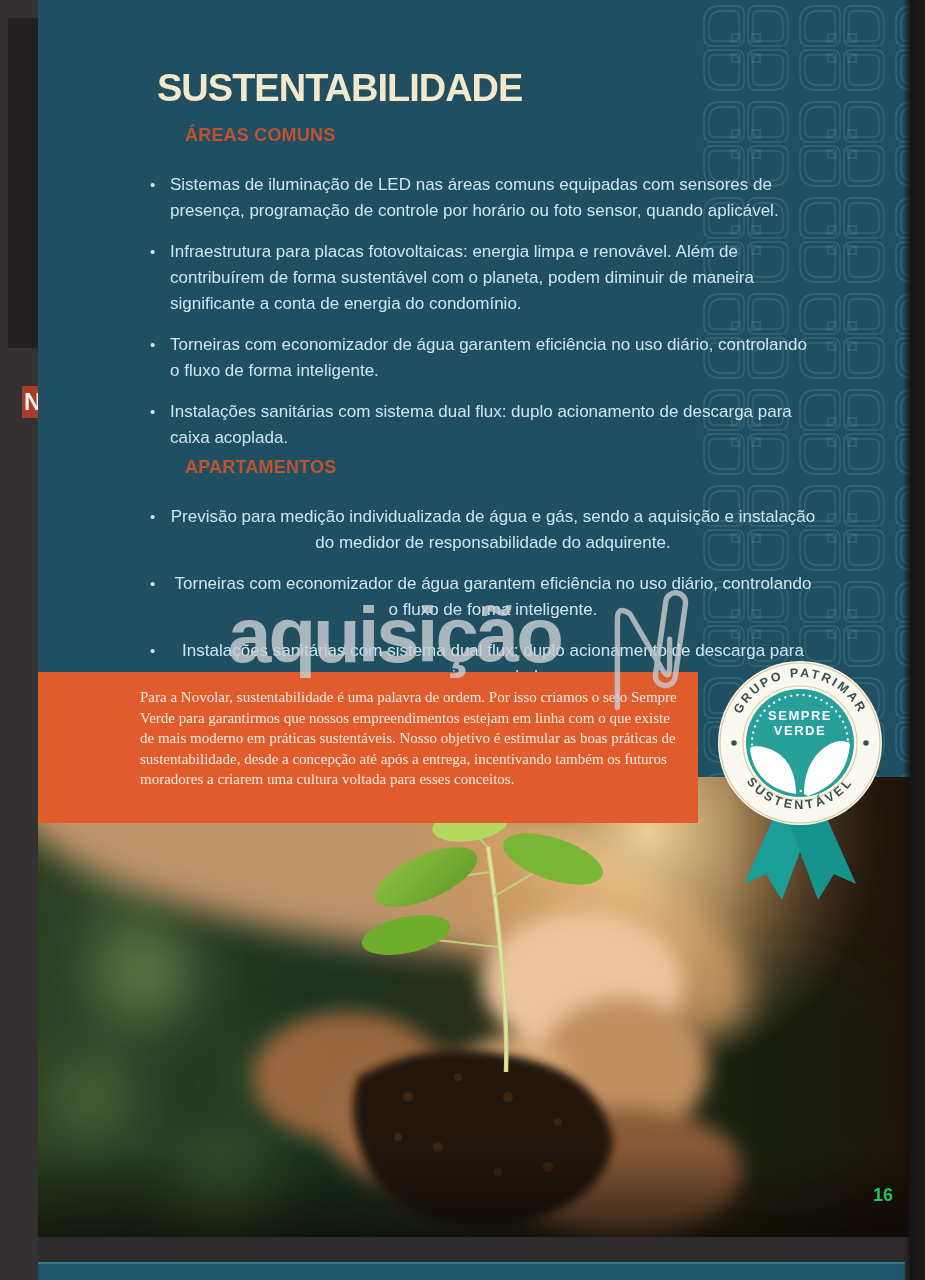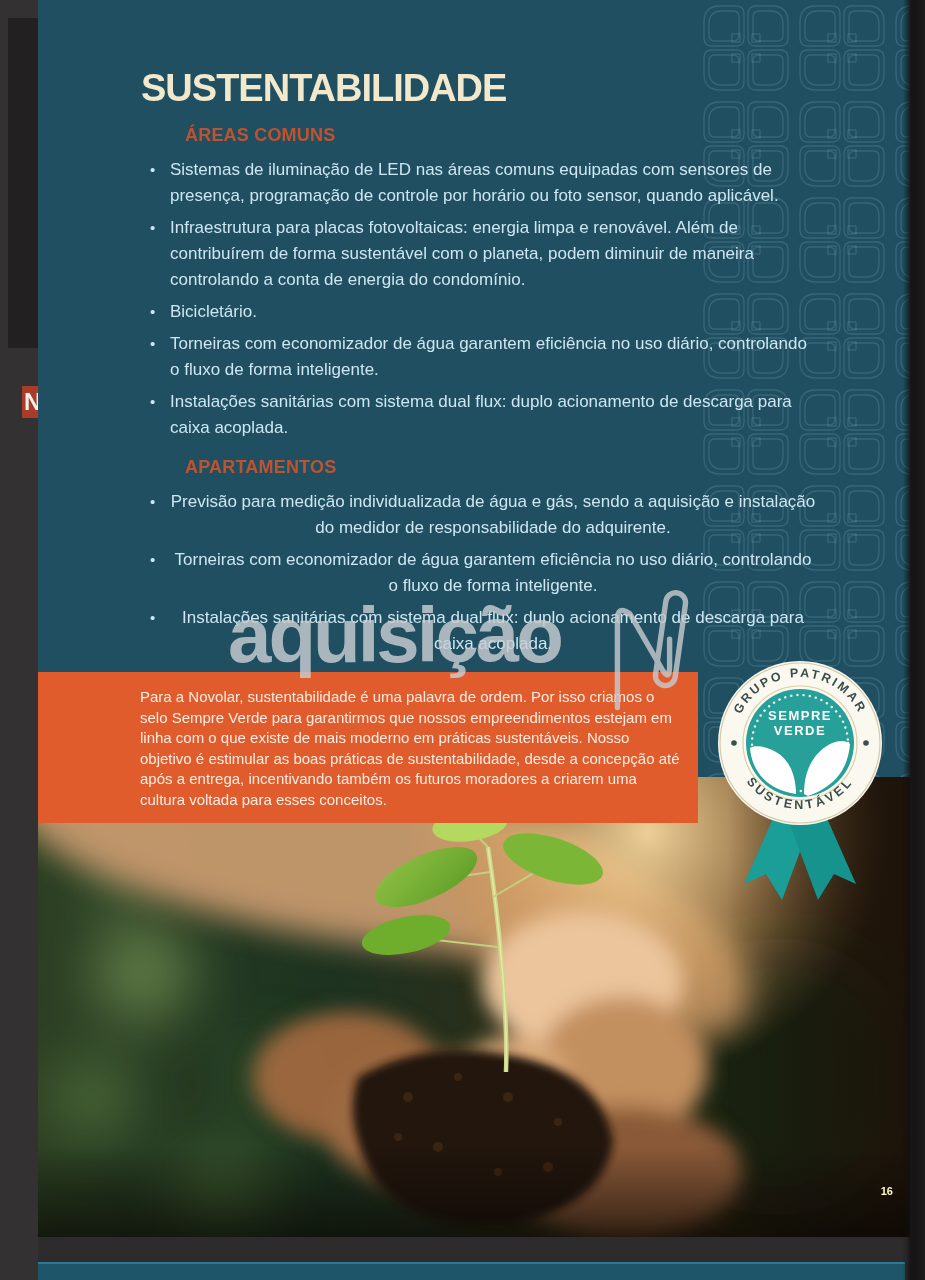--- a/index.html
+++ b/index.html
@@ -13,37 +13,37 @@
   .prev-logo{position:absolute;left:22px;top:386px;width:22px;height:32px;background:#a73c28;overflow:hidden;z-index:2;}
   .prev-logo span{position:absolute;left:2px;top:2px;color:#f3efe9;font-weight:bold;font-size:24px;line-height:28px;}
   .edge-shadow{position:absolute;left:903px;top:0;width:22px;height:1280px;z-index:99;
     background:linear-gradient(90deg, rgba(18,16,17,0) 0%, rgba(18,16,17,.85) 35%, #171516 60%, #1d1b1c 100%);}
   .page-gap{position:absolute;left:38px;top:1237px;width:867px;height:25px;background:#2e2b2c;z-index:3;}
   .next-page-strip{position:absolute;left:38px;top:1262px;width:867px;height:18px;background:#1e5569;border-top:2px solid #2e7a93;z-index:4;}
   .next-page-strip svg{position:absolute;right:45px;top:0;opacity:.5;}
   
   .page{position:absolute;left:38px;top:0;width:872px;height:1237px;background:#1f4f61;z-index:5;overflow:hidden;}
   .pattern-layer{position:absolute;right:0;top:0;z-index:1;}
-  .title{position:absolute;left:103px;top:66px;font-size:38px;line-height:44px;font-weight:bold;letter-spacing:-1px;color:#f2e8cb;z-index:5;}
+  .title{position:absolute;left:119px;top:66px;font-size:38px;line-height:44px;font-weight:bold;letter-spacing:-1px;color:#f2e8cb;z-index:5;}
   .sec-head{position:absolute;left:103px;font-size:18px;line-height:22px;font-weight:bold;color:#c0532f;letter-spacing:.2px;z-index:5;margin-left:44px;}
   .sec-head.h1{top:124px;}
   .sec-head.h2{top:456px;}
   .blist{position:absolute;left:110px;width:668px;z-index:5;color:#cde6f1;}
   .blist.l1{top:157px;}
   .blist.l2{top:489px;text-align:center;}
-  .bitem{position:relative;padding-left:22px;margin-bottom:6px;font-size:17px;line-height:26px;}
+  .bitem{position:relative;padding-left:22px;margin-bottom:6px;font-size:17px;line-height:26px;margin-top:15px;}
   .bitem::before{content:"•";position:absolute;left:2px;top:0;font-size:15px;color:#cde6f1;}
   
   .hbox{position:absolute;left:0;top:672px;width:660px;height:151px;background:#e15c2d;z-index:20;}
-  .hbox .htext{position:absolute;left:102px;top:15px;width:540px;font-size:15px;line-height:20.6px;color:#f9ece2;}
+  .hbox .htext{position:absolute;left:102px;top:15px;width:540px;font-size:15px;line-height:20.6px;color:#f9ece2;font-family:Liberation Serif, serif;}
   
   .seal{position:absolute;left:652px;top:648px;width:220px;height:260px;z-index:30;}
   
   .photo{position:absolute;left:0;top:777px;width:872px;height:460px;z-index:15;}
-  .page-number{position:absolute;right:17px;top:1185px;z-index:35;color:#fef9c3;font-size:11px;font-weight:bold;}
+  .page-number{position:absolute;right:17px;top:1185px;z-index:35;color:#22c55e;font-size:18px;font-weight:bold;}
   
   .wm-text{position:absolute;left:190px;top:596px;z-index:40;font-size:78px;line-height:78px;font-weight:bold;letter-spacing:-3px;color:rgba(201,205,210,.82);}
   .wm-logo{position:absolute;left:565px;top:583px;z-index:40;opacity:.82;}
 </style>
 </head>
 <body>
 
 <div class="prev-thumb"></div>
 <div class="prev-logo">
   <span>N</span>
@@ -68,22 +68,21 @@
       </pattern>
     </defs>
     <rect width="212" height="782" fill="url(#flor)"></rect>
   </svg>
 
   <div class="title">SUSTENTABILIDADE</div>
 
   <div class="sec-head h1">ÁREAS COMUNS</div>
   <div class="blist l1">
     <div class="bitem">Sistemas de iluminação de LED nas áreas comuns equipadas com sensores de presença, programação de controle por horário ou foto sensor, quando aplicável.</div>
-    <div class="bitem">Infraestrutura para placas fotovoltaicas: energia limpa e renovável. Além de contribuírem de forma sustentável com o planeta, podem diminuir de maneira controlando a conta de energia do condomínio.</div>
-    <div class="bitem">Bicicletário.</div>
+    <div class="bitem">Infraestrutura para placas fotovoltaicas: energia limpa e renovável. Além de contribuírem de forma sustentável com o planeta, podem diminuir de maneira significante a conta de energia do condomínio.</div>
     <div class="bitem">Torneiras com economizador de água garantem eficiência no uso diário, controlando o fluxo de forma inteligente.</div>
     <div class="bitem">Instalações sanitárias com sistema dual flux: duplo acionamento de descarga para caixa acoplada.</div>
   </div>
 
   <div class="sec-head h2">APARTAMENTOS</div>
   <div class="blist l2">
     <div class="bitem">Previsão para medição individualizada de água e gás, sendo a aquisição e instalação do medidor de responsabilidade do adquirente.</div>
     <div class="bitem">Torneiras com economizador de água garantem eficiência no uso diário, controlando o fluxo de forma inteligente.</div>
     <div class="bitem">Instalações sanitárias com sistema dual flux: duplo acionamento de descarga para caixa acoplada.</div>
   </div>

